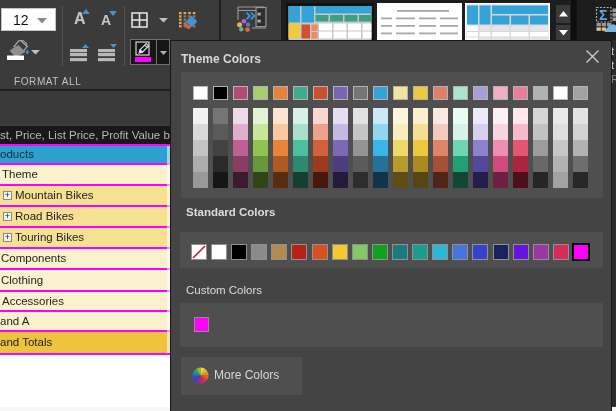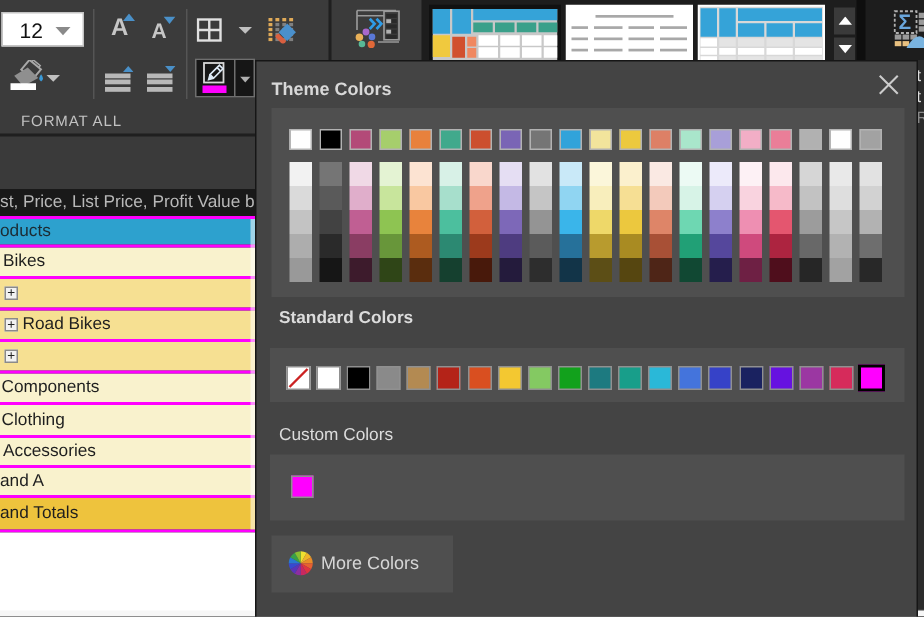--- a/index.html
+++ b/index.html
@@ -3,31 +3,33 @@
 *{margin:0;padding:0;box-sizing:border-box}
 html,body{width:616px;height:411px;background:#3b3b3b;font-family:"Liberation Sans",sans-serif;overflow:hidden;position:relative}
 .a{position:absolute}
 </style></head><body>
 <div class="a" style="left:0;top:91px;width:170px;height:35px;background:#3a3a3a"></div>
 <div class="a" style="left:0;top:126px;width:170px;height:18px;background:#191919;color:#b8b8b8;font-size:11.5px;line-height:18px;white-space:nowrap;overflow:hidden">st, Price, List Price, Profit Value b</div>
 <div class="a" style="left:0;top:146px;width:170px;height:17px;background:#2da1ce;color:#1c2b33;font-size:11.5px">
     <span style="position:absolute;left:0px;top:0;line-height:17px">oducts</span>
   </div>
 <div class="a" style="left:0;top:165px;width:170px;height:19px;background:#f9f2cd;color:#1f1f1f;font-size:11.5px">
-    <span style="position:absolute;left:2px;top:0;line-height:19px">Bikes</span>
+    <span style="position:absolute;left:2px;top:0;line-height:19px">Theme</span>
   </div>
 <div class="a" style="left:0;top:186px;width:170px;height:19px;background:#f6e092;color:#1f1f1f;font-size:11.5px">
     <span style="position:absolute;left:3px;top:5px;width:9px;height:9px;background:#f2f2f2;border:1px solid #8a8a8a;font-size:9px;line-height:7px;text-align:center;color:#222">+</span>
+    <span style="position:absolute;left:15px;top:0;line-height:19px">Mountain Bikes</span>
   </div>
 <div class="a" style="left:0;top:207px;width:170px;height:19px;background:#f6e092;color:#1f1f1f;font-size:11.5px">
     <span style="position:absolute;left:3px;top:5px;width:9px;height:9px;background:#f2f2f2;border:1px solid #8a8a8a;font-size:9px;line-height:7px;text-align:center;color:#222">+</span>
     <span style="position:absolute;left:15px;top:0;line-height:19px">Road Bikes</span>
   </div>
 <div class="a" style="left:0;top:228px;width:170px;height:19px;background:#f6e092;color:#1f1f1f;font-size:11.5px">
     <span style="position:absolute;left:3px;top:5px;width:9px;height:9px;background:#f2f2f2;border:1px solid #8a8a8a;font-size:9px;line-height:7px;text-align:center;color:#222">+</span>
+    <span style="position:absolute;left:15px;top:0;line-height:19px">Touring Bikes</span>
   </div>
 <div class="a" style="left:0;top:249px;width:170px;height:19px;background:#f9f2cd;color:#1f1f1f;font-size:11.5px">
     <span style="position:absolute;left:1px;top:0;line-height:19px">Components</span>
   </div>
 <div class="a" style="left:0;top:270px;width:170px;height:20px;background:#f9f2cd;color:#1f1f1f;font-size:11.5px">
     <span style="position:absolute;left:1px;top:0;line-height:20px">Clothing</span>
   </div>
 <div class="a" style="left:0;top:292px;width:170px;height:18px;background:#f9f2cd;color:#1f1f1f;font-size:11.5px">
     <span style="position:absolute;left:2px;top:0;line-height:18px">Accessories</span>
   </div>

